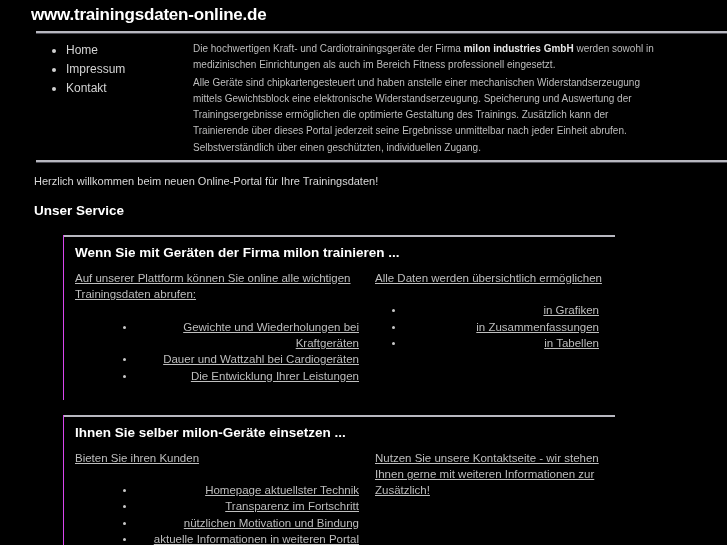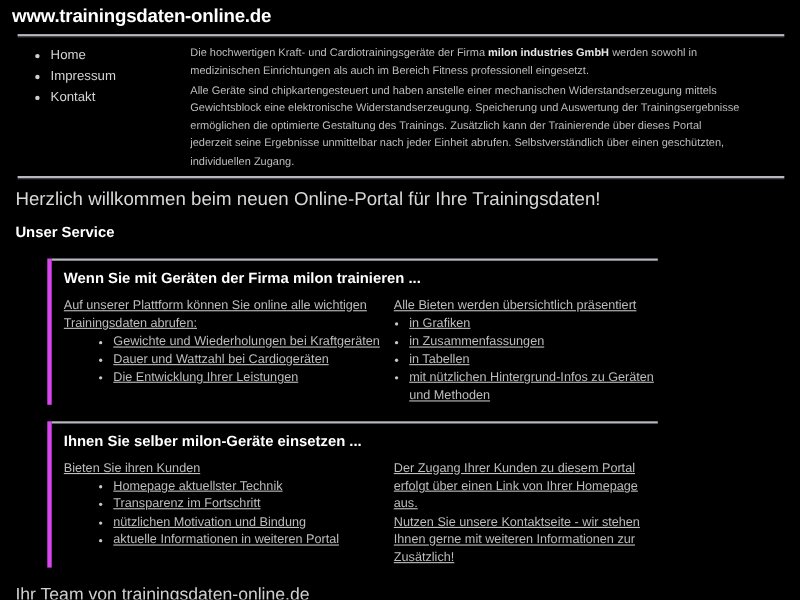--- a/index.html
+++ b/index.html
@@ -14,21 +14,21 @@
     font-family: "Liberation Sans", sans-serif;
     color: #c0c0c0;
     -webkit-font-smoothing: none;
   }
 
   .page {
     position: relative;
     width: 688px;
     height: 545px;
     box-sizing: border-box;
-    padding: 0 6px;
+    padding: 0 26px;
   }
 
   
   .site-title {
     font-size: 17px;
     font-weight: bold;
     color: #ffffff;
     letter-spacing: -0.2px;
     margin: 0;
     padding: 5px 0 3px 5px;
@@ -92,40 +92,40 @@
     line-height: 16.3px;
     color: #bdbdbd;
   }
   .intro-col p b {
     color: #e6e6e6;
     font-weight: bold;
   }
 
   
   .welcome {
-    font-size: 17px;
+    font-size: 11px;
     color: #d8d8d8;
     margin: 9px 0 0 8px;
     line-height: 18px;
     font-weight: normal;
   }
   .section-title {
     font-size: 13.5px;
     font-weight: bold;
     color: #ffffff;
     margin: 12px 0 0 8px;
     line-height: 18px;
   }
 
   
   .service-box {
     position: relative;
     margin: 15px 0 0 37px;
     padding: 9px 0 0 11px;
-    border-left: 4px solid #d946ef;
+    border-left: 1px solid #d946ef;
   }
   .service-box::before {
     content: "";
     position: absolute;
     left: 0;
     top: 0;
     width: 551px;
     height: 0;
     border-top: 2px solid #b8b8c0;
   }
@@ -150,22 +150,23 @@
     flex: 0 0 240px;
   }
   .box-col p {
     margin: 0;
     font-size: 11.5px;
     line-height: 16.3px;
     color: #bdbdbd;
   }
   .bullets {
     list-style: none;
-    margin: 0;
+    margin: 16px;
     padding: 0 0 0 31px;
+    text-align: right;
   }
   .bullets.tight {
     padding-left: 0;
   }
   .bullets li {
     position: relative;
     font-size: 11.5px;
     line-height: 16.3px;
     color: #bdbdbd;
     padding-left: 14px;
@@ -232,45 +233,43 @@
     <div class="box-cols">
       <div class="box-col">
         <p>Auf unserer Plattform können Sie online alle wichtigen Trainingsdaten abrufen:</p>
         <ul class="bullets">
           <li>Gewichte und Wiederholungen bei Kraftgeräten</li>
           <li>Dauer und Wattzahl bei Cardiogeräten</li>
           <li>Die Entwicklung Ihrer Leistungen</li>
         </ul>
       </div>
       <div class="box-col right">
-        <p>Alle Bieten werden übersichtlich präsentiert</p>
+        <p>Alle Daten werden übersichtlich ermöglichen</p>
         <ul class="bullets tight">
           <li>in Grafiken</li>
           <li>in Zusammenfassungen</li>
           <li>in Tabellen</li>
-          <li>mit nützlichen Hintergrund-Infos zu Geräten und Methoden</li>
         </ul>
       </div>
     </div>
   </div>
 
   <div class="service-box">
     <div class="box-head">Ihnen Sie selber milon-Geräte einsetzen ...</div>
     <div class="box-cols">
       <div class="box-col">
         <p>Bieten Sie ihren Kunden</p>
         <ul class="bullets">
           <li>Homepage aktuellster Technik</li>
           <li>Transparenz im Fortschritt</li>
           <li>nützlichen Motivation und Bindung</li>
           <li>aktuelle Informationen in weiteren Portal</li>
         </ul>
       </div>
       <div class="box-col right">
-        <p>Der Zugang Ihrer Kunden zu diesem Portal erfolgt über einen Link von Ihrer Homepage aus.</p>
         <p>Nutzen Sie unsere Kontaktseite - wir stehen Ihnen gerne mit weiteren Informationen zur Zusätzlich!</p>
       </div>
     </div>
   </div>
 
   <p class="footer">Ihr Team von trainingsdaten-online.de</p>
 
 </div>
 
 </body></html>

